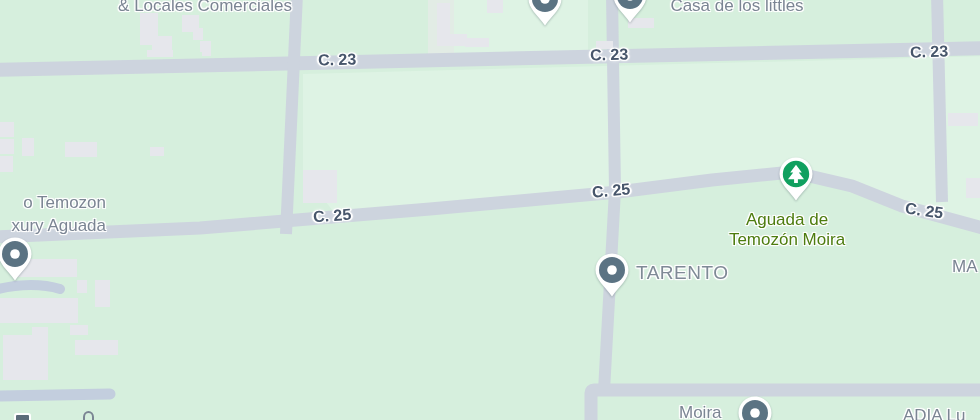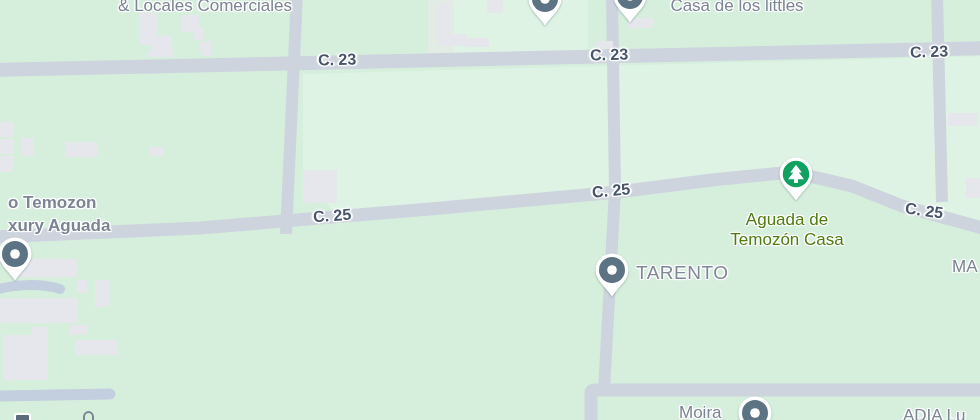--- a/index.html
+++ b/index.html
@@ -94,28 +94,28 @@
   <div class="road-lbl" style="left:590px; top:46px; transform:rotate(-1.5deg);">C. 23</div>
   <div class="road-lbl" style="left:910px; top:43px; transform:rotate(-2deg);">C. 23</div>
   <div class="road-lbl" style="left:313px; top:207px; transform:rotate(-4deg);">C. 25</div>
   <div class="road-lbl" style="left:592px; top:182px; transform:rotate(-5deg);">C. 25</div>
   <div class="road-lbl" style="left:905px; top:202px; transform:rotate(8deg);">C. 25</div>
 
   <div class="lbl centered" style="left:205px; top:-5px;">&amp; Locales Comerciales</div>
 
   <div class="lbl centered" style="left:737px; top:-5px;">Casa de los littles</div>
 
-  <div class="lbl" style="left:8px; top:191px; width:106px; text-align:left; line-height:23px;font-weight:bold;">
+  <div class="lbl" style="left:0px; top:191px; width:106px; text-align:right; line-height:23px;">
     <span>o Temozon</span><br>
     <span>xury Aguada</span>
   </div>
 
   <div class="lbl park centered" style="left:787px; top:210px;">
     <span>Aguada de</span><br>
-    <span>Temozón Casa</span>
+    <span>Temozón Moira</span>
   </div>
 
   <div class="lbl area" style="left:636px; top:262px;">TARENTO</div>
 
   <div class="lbl" style="left:679px; top:402px;">Moira</div>
 
   <div class="lbl" style="left:903px; top:405px;">ADIA Lu</div>
 
   <div class="lbl" style="left:952px; top:256px;">MA</div>
 

